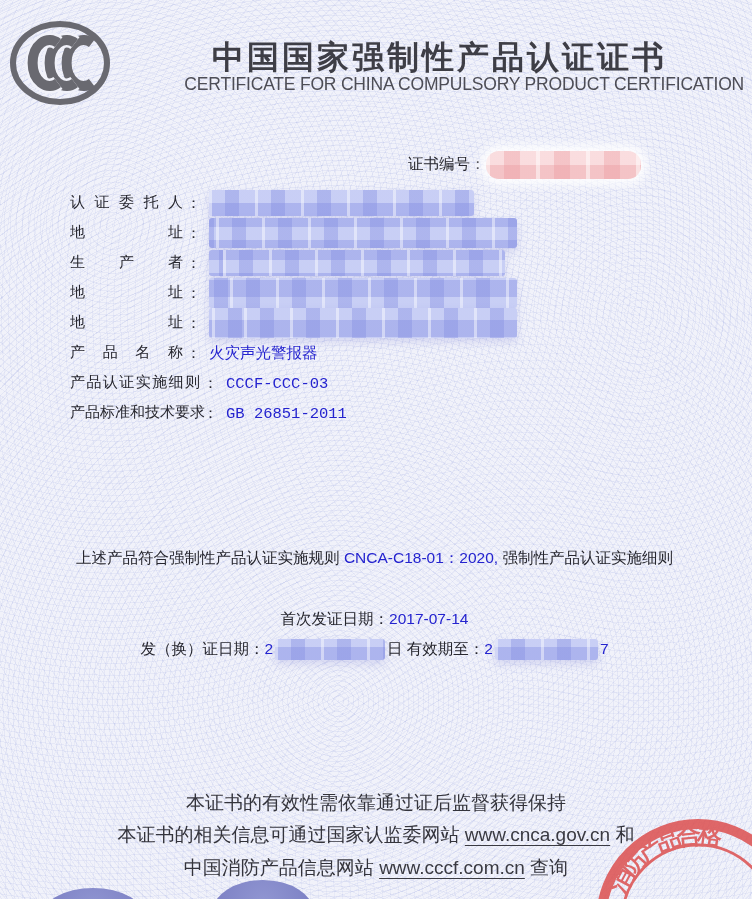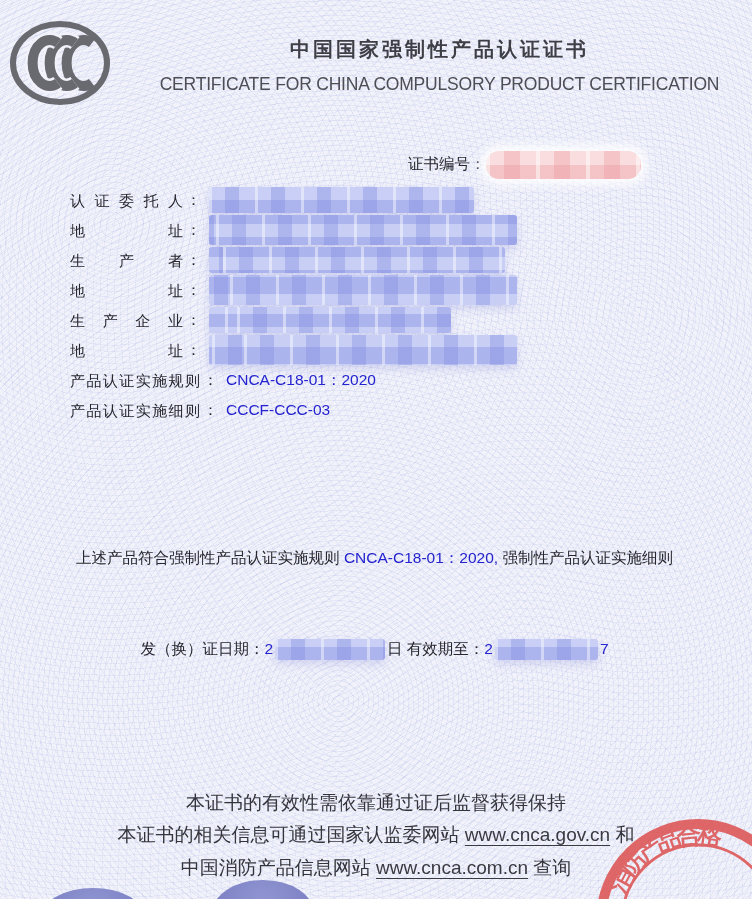--- a/index.html
+++ b/index.html
@@ -10,25 +10,25 @@
     background-image:
       repeating-radial-gradient(circle at 15% 25%, rgba(125,140,215,.10) 0 1px, transparent 1px 6px),
       repeating-radial-gradient(circle at 85% 35%, rgba(125,140,215,.09) 0 1px, transparent 1px 7px),
       repeating-radial-gradient(circle at 45% 78%, rgba(125,140,215,.11) 0 1px, transparent 1px 5px),
       repeating-radial-gradient(circle at 70% 98%, rgba(125,140,215,.08) 0 1px, transparent 1px 8px);
   }
   
   .logo{position:absolute;left:8px;top:18px;}
   .title{
     position:absolute;left:135px;right:8px;top:36px;text-align:center;
-    font-family:"Liberation Serif",serif;font-weight:600;font-size:20px;
+    font-family:"Liberation Serif",serif;font-weight:600;font-size:32px;
     letter-spacing:3px;color:#3e3e46;
   }
   .subtitle{
-    position:absolute;left:135px;right:8px;top:74px;text-align:center;
+    position:absolute;left:135px;right:8px;top:74px;text-align:right;
     font-size:17.5px;letter-spacing:-0.2px;color:#4d4d56;white-space:nowrap;
   }
   
   .certno{position:absolute;left:408px;top:148px;height:32px;line-height:32px;font-size:15.5px;color:#26262e;white-space:nowrap;}
   
   .blur-blue{
     display:inline-block;vertical-align:middle;border-radius:3px;
     background:
       repeating-linear-gradient(90deg, rgba(255,255,255,.45) 0 3px, rgba(255,255,255,0) 3px 16px, rgba(130,140,225,.38) 16px 30px, rgba(255,255,255,0) 30px 46px),
       repeating-linear-gradient(0deg, rgba(170,178,238,.85) 0 13px, rgba(202,208,246,.9) 13px 26px),
@@ -38,21 +38,21 @@
   .blur-pink{
     display:inline-block;vertical-align:middle;border-radius:13px;
     background:
       repeating-linear-gradient(90deg, rgba(255,255,255,.5) 0 4px, rgba(255,255,255,0) 4px 18px, rgba(235,150,155,.35) 18px 34px, rgba(255,255,255,0) 34px 50px),
       repeating-linear-gradient(0deg, rgba(244,195,198,.92) 0 14px, rgba(250,222,224,.95) 14px 28px),
       #f2c6c9;
     box-shadow:0 0 10px 6px rgba(255,255,255,.85);
   }
   
   .fields{position:absolute;left:70px;top:185px;width:640px;}
-  .frow{height:30px;line-height:30px;white-space:nowrap;font-size:15px;color:#26262e;}
+  .frow{height:30px;line-height:38px;white-space:nowrap;font-size:15px;color:#26262e;font-family:Liberation Mono, monospace;}
   .flabel{display:inline-block;vertical-align:middle;width:113px;text-align:justify;text-align-last:justify;}
   .flabel.wide{width:130px;}
   .fcolon{display:inline-block;margin:0 8px 0 3px;}
   .fvalue{color:#2423cf;font-size:15.5px;}
   .frow .blur-blue{margin-top:-2px;}
   
   .stline{position:absolute;left:0;right:3px;text-align:center;font-size:15.5px;color:#26262e;height:26px;line-height:26px;white-space:nowrap;}
   .blue{color:#2423cf;}
   #st1{top:545px;}
   #st2{top:576px;}
@@ -89,39 +89,42 @@
 
   <div class="certno">
     <span>证书编号：</span><span class="blur-pink" style="width:155px;height:28px;"></span>
   </div>
 
   <div class="fields" id="fields">
       <div class="frow"><span class="flabel">认证委托人</span><span class="fcolon">：</span><span class="blur-blue" style="width: 265px; height: 26px; background-position: 0px 0px, 0px 0px, 0px 0px;"></span></div>
       <div class="frow"><span class="flabel">地址</span><span class="fcolon">：</span><span class="blur-blue" style="width: 308px; height: 30px; background-position: 7px 0px, 0px 5px, 0px 0px;"></span></div>
       <div class="frow"><span class="flabel">生产者</span><span class="fcolon">：</span><span class="blur-blue" style="width: 296px; height: 26px; background-position: 14px 0px, 0px 10px, 0px 0px;"></span></div>
       <div class="frow"><span class="flabel">地址</span><span class="fcolon">：</span><span class="blur-blue" style="width: 308px; height: 30px; background-position: 21px 0px, 0px 15px, 0px 0px;"></span></div>
-      <div class="frow"><span class="flabel">生产企业</span><span class="fcolon">：</span><span class="blur-blue" style="width: 242px; height: 26px; background-position: 28px 0px, 0px 20px, 0px 0px;"></span></div>
       <div class="frow"><span class="flabel">地址</span><span class="fcolon">：</span><span class="blur-blue" style="width: 308px; height: 30px; background-position: 35px 0px, 0px 25px, 0px 0px;"></span></div>
-      <div class="frow"><span class="flabel wide">产品认证实施规则</span><span class="fcolon">：</span><span class="fvalue">CNCA-C18-01：2020</span></div>
+      <div class="frow"><span class="flabel">产品名称</span><span class="fcolon">：</span><span class="fvalue">火灾声光警报器</span></div>
       <div class="frow"><span class="flabel wide">产品认证实施细则</span><span class="fcolon">：</span><span class="fvalue">CCCF-CCC-03</span></div>
+      <div class="frow"><span class="flabel wide">产品标准和技术要求</span><span class="fcolon">：</span><span class="fvalue">GB 26851-2011</span></div>
     </div>
 
   <div class="stline" id="st1">
     <span>上述产品符合强制性产品认证实施规则 </span><span class="blue">CNCA-C18-01：2020,</span><span> 强制性产品认证实施细则</span>
+  </div>
+  <div class="stline" id="st3">
+    <span>首次发证日期：</span><span class="blue">2017-07-14</span>
   </div>
   <div class="stline" id="st4">
     <span>发（换）证日期：</span><span class="blue">2</span><span class="blur-blue" style="width:110px;height:21px;margin:0 2px;"></span><span>日 有效期至：</span><span class="blue">2</span><span class="blur-blue" style="width:103px;height:21px;margin:0 2px;"></span><span class="blue">7</span>
   </div>
 
   <div class="ftline" id="ft2">
     <span>本证书的相关信息可通过国家认监委网站 </span><span class="url">www.cnca.gov.cn</span><span> 和</span>
   </div>
   <div class="ftline" id="ft1">本证书的有效性需依靠通过证后监督获得保持</div>
   <div class="ftline" id="ft3">
-    <span>中国消防产品信息网站 </span><span class="url">www.cnca.com.cn</span><span> 查询</span>
+    <span>中国消防产品信息网站 </span><span class="url">www.cccf.com.cn</span><span> 查询</span>
   </div>
 
   <div class="dome" id="dome1"></div>
   <div class="dome" id="dome2"></div>
 
   <svg class="stamp" width="177" height="89" viewBox="0 0 177 89">
     <g opacity="0.88">
       <circle cx="123" cy="111" r="97" fill="none" stroke="#dd5454" stroke-width="10"></circle>
       <circle cx="123" cy="111" r="76" fill="none" stroke="#dd5454" stroke-width="3"></circle>
       <g id="stamp-chars" font-size="24" font-weight="bold" fill="#dd5454" text-anchor="middle" font-family="Liberation Sans, sans-serif">

